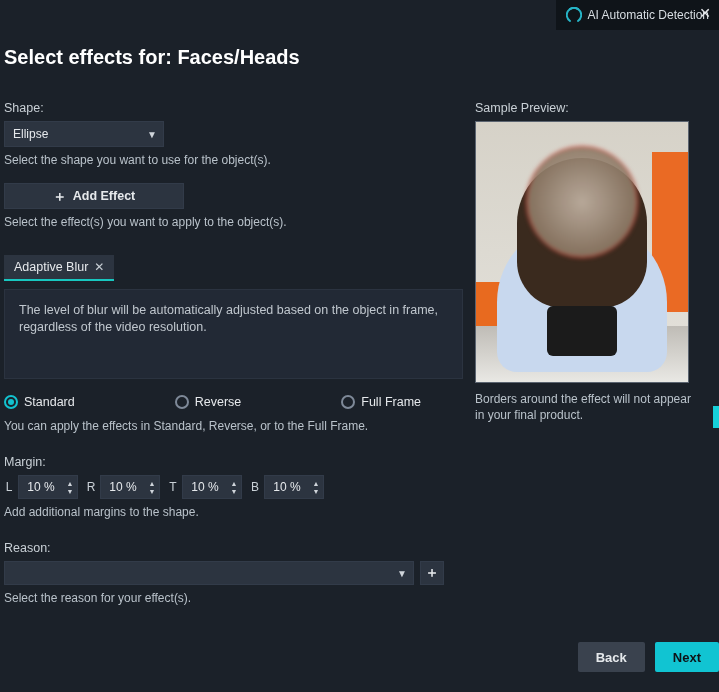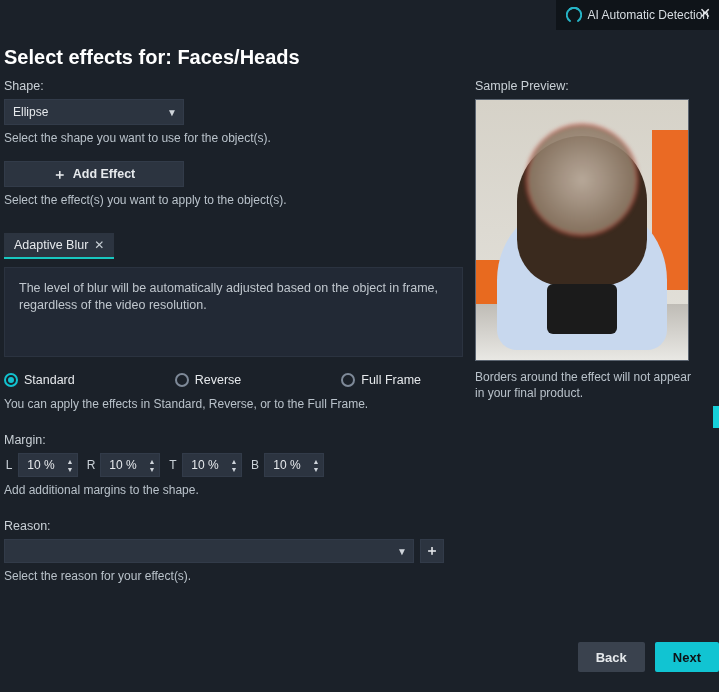--- a/index.html
+++ b/index.html
@@ -5,26 +5,26 @@
   * { box-sizing: border-box; margin: 0; padding: 0; }
   html, body { width: 719px; height: 692px; font-family: -apple-system, "Segoe UI", Arial, sans-serif; background:#1b2129; color:#e6e9ec; overflow:hidden; }
   .window { width:719px; height:692px; background:#1b2129; display:flex; flex-direction:column;align-items:flex-end; }
   .titlebar { height:30px; background:#0f1419; display:flex; align-items:center; padding:0 10px; position:relative; }
   .titlebar .logo { width:16px; height:16px; margin-right:6px; display:flex; align-items:center; justify-content:center; color:#26b4c6; }
   .titlebar .title { font-size:12px; color:#d7dde2; font-weight:500; }
   .titlebar .close { position:absolute; right:8px; top:6px; font-size:14px; color:#e6e9ec; cursor:pointer; line-height:1; }
   .content { flex:1; padding:16px 22px 10px 4px; display:flex; flex-direction:column; }
   h1 { font-size:20px; color:#ffffff; font-weight:700; margin-bottom:10px; }
   .sub { font-size:12.5px; color:#c9d0d6; margin-bottom:18px; }
-  .cols { display:flex; gap:12px; }
+  .cols { display:flex; gap:12px;margin-top:22px; }
   .leftcol { flex:1; min-width:0; }
   .rightcol { width:222px; flex-shrink:0; }
   .label { font-size:12.5px; color:#c9d0d6; margin-bottom:6px; }
   .help { font-size:12px; color:#b9c2ca; margin-top:6px; }
-  .select-box { position:relative; width:180px; height:26px; background:#2c3440; border:1px solid #323b49; display:flex; align-items:center; padding:0 8px; cursor:pointer; }
+  .select-box { position:relative; width:160px; height:26px; background:#2c3440; border:1px solid #323b49; display:flex; align-items:center; padding:0 8px; cursor:pointer; }
   .select-box .value { font-size:12px; color:#e6e9ec; }
   .select-box .caret { position:absolute; right:6px; top:50%; transform:translateY(-50%); font-size:10px; color:#cfd4da; }
   .addeffect { margin-top:16px; }
   .addeffect-btn { width:180px; height:26px; background:#2c3440; border:1px solid #323b49; display:flex; align-items:center; justify-content:center; gap:6px; cursor:pointer; }
   .addeffect-btn span.icon { font-size:14px; color:#e6e9ec; font-weight:600; line-height:1; }
   .addeffect-btn span.txt { font-size:12.5px; color:#e6e9ec; font-weight:600; }
   .tabrow { margin-top:26px; display:flex; }
   .tab { background:#2c3440; padding:5px 10px; font-size:12.5px; color:#e6e9ec; display:flex; align-items:center; gap:6px; border-bottom:2px solid #18c7c0; cursor:pointer; }
   .tab .x { font-size:12px; color:#c9d0d6; cursor:pointer; }
   .desc-panel { margin-top:8px; background:#222935; border:1px solid #2b3340; padding:12px 14px; height:90px; font-size:12.5px; color:#c0c7ce; line-height:1.35; }

